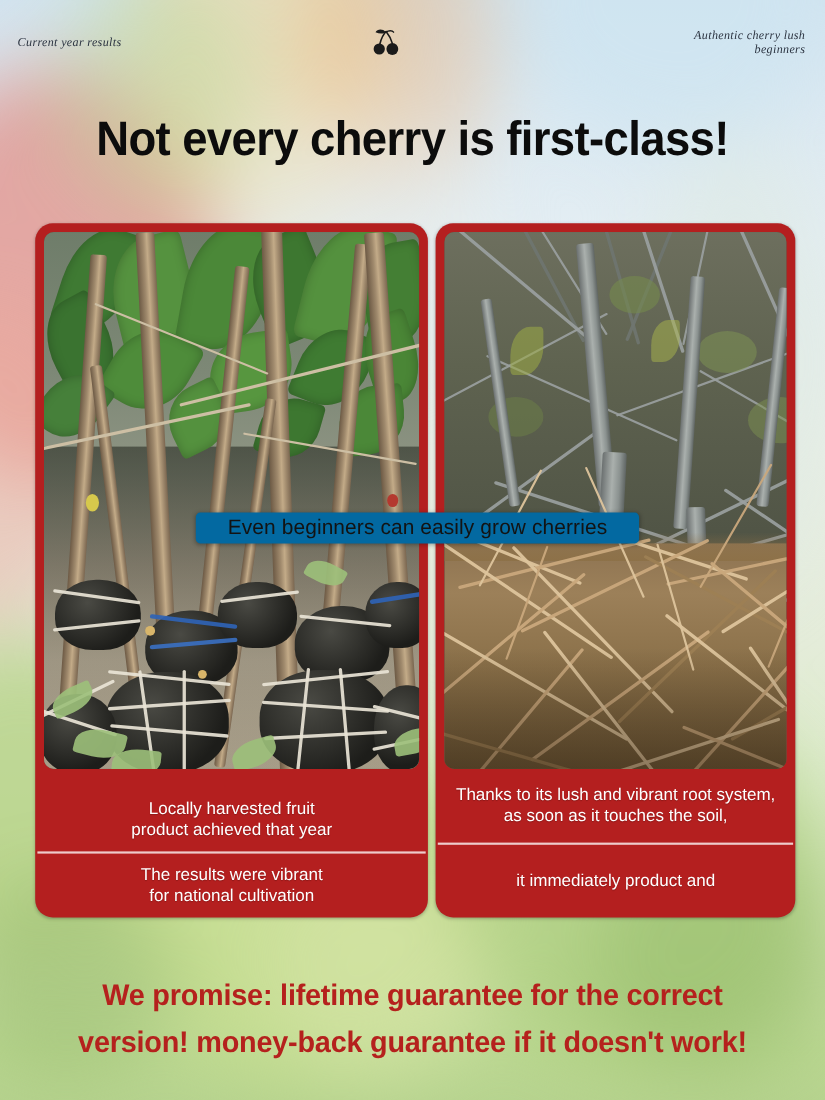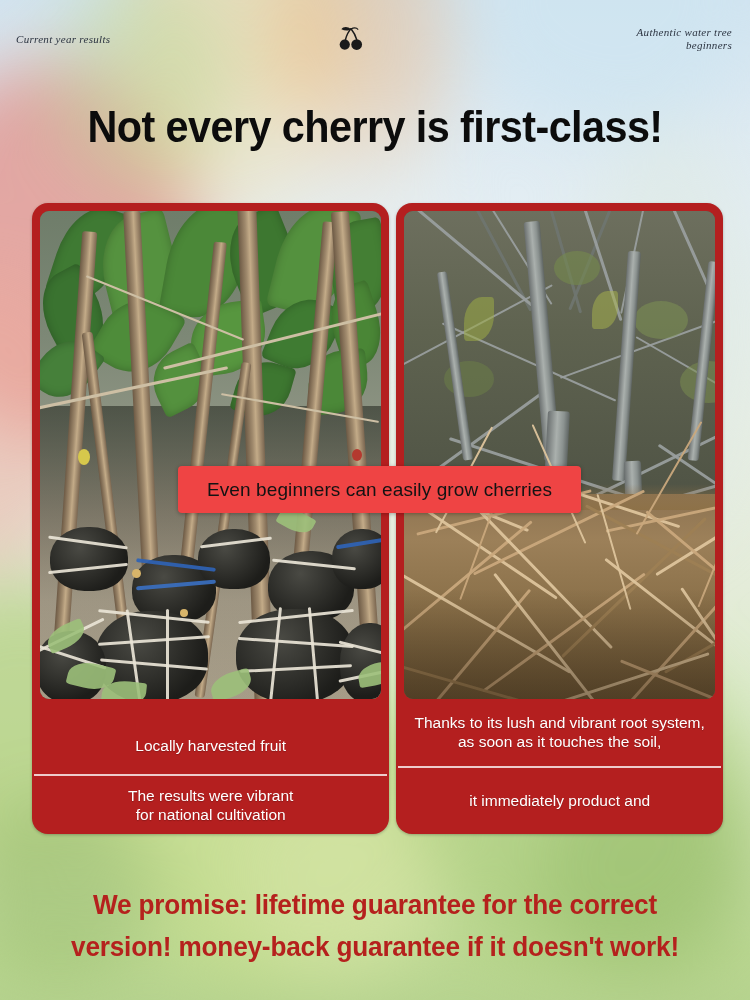--- a/index.html
+++ b/index.html
@@ -103,22 +103,22 @@
   .cap-block { flex:1; display:flex; flex-direction:column; }
   .cap {
     color:#ffffff; text-align:center; font-size:15.5px; line-height:19px;
     padding:0 6px; display:flex; align-items:center; justify-content:center;
     flex:1; text-shadow:0 1px 1px rgba(0,0,0,.22);
   }
   .cap-divider { height:2px; background:#f4dede; margin:0 2px; opacity:.9; }
 
   
   .overlay-banner {
-    position:absolute; z-index:6; left:178px; top:466px; width:403px; height:47px;
-    background:#ef4444; border-radius:4px;
+    position:absolute; z-index:6; left:178px; top:466px; width:403px; height:28px;
+    background:#0369a1; border-radius:4px;
     box-shadow:0 1px 4px rgba(0,0,0,.3);
     display:flex; align-items:center; justify-content:center;
     color:#131313; font-size:19px; letter-spacing:.1px; white-space:nowrap;
   }
 
   
   .promise {
     position:absolute; z-index:3; left:0; top:884px; width:750px; text-align:center;
     color:#b5211d; font-weight:bold;
     font-family:"Liberation Sans Narrow","Liberation Sans",sans-serif;
@@ -156,21 +156,21 @@
   <svg class="cherry-logo" viewBox="0 0 60 60">
     <path d="M30 10 C 26 14, 22 22, 20 30" stroke="#1b1b1b" stroke-width="2.6" fill="none" stroke-linecap="round"></path>
     <path d="M30 10 C 34 15, 38 22, 40 29" stroke="#1b1b1b" stroke-width="2.6" fill="none" stroke-linecap="round"></path>
     <path d="M30 11 C 24 5, 16 6, 13 11 C 19 14, 26 14, 30 11 Z" fill="#1b1b1b"></path>
     <path d="M30 11 C 34 8, 40 8, 42 11" stroke="#1b1b1b" stroke-width="2.2" fill="none" stroke-linecap="round"></path>
     <circle cx="19" cy="38" r="9" fill="#1b1b1b"></circle>
     <circle cx="40" cy="38" r="9.5" fill="#1b1b1b"></circle>
   </svg>
 
   <div class="brand-right">
-    <div>Authentic water tree</div>
+    <div>Authentic cherry lush</div>
     <div>beginners</div>
   </div>
 </div>
 
 <div class="headline">Not every cherry is first-class!</div>
 
 <div class="panels">
 
   <div class="panel left">
     <div class="photo">
@@ -253,20 +253,21 @@
         <div style="position:absolute; left:38px;  top:238px; width:12px; height:16px; background:#d6c84c; border-radius:50%;"></div>
         <div style="position:absolute; left:92px;  top:358px; width:9px;  height:9px;  background:#d8b56a; border-radius:50%;"></div>
         <div style="position:absolute; left:140px; top:398px; width:8px;  height:8px;  background:#d8b56a; border-radius:50%;"></div>
       </div>
     </div>
 
     <div class="cap-block">
       <div class="cap">
         <span>
           <span>Locally harvested fruit</span><br>
+          <span>product achieved that year</span>
         </span>
       </div>
       <div class="cap-divider"></div>
       <div class="cap">
         <span>
           <span>The results were vibrant</span><br>
           <span>for national cultivation</span>
         </span>
       </div>
     </div>

